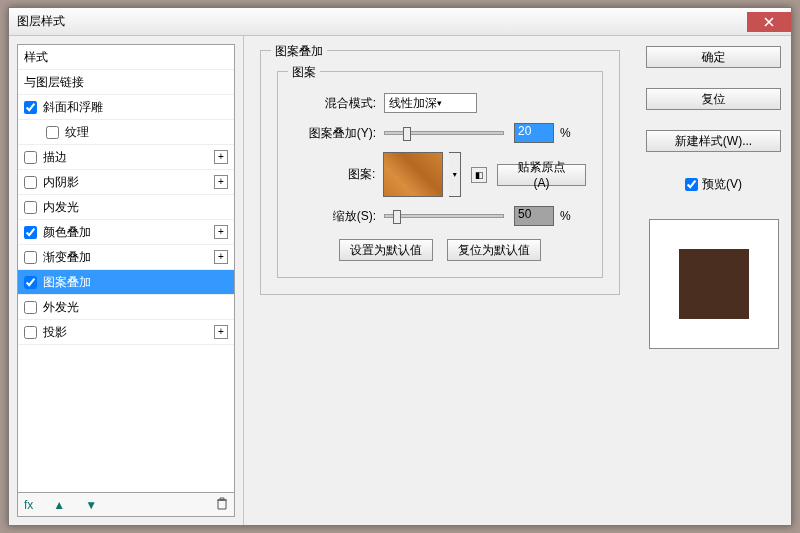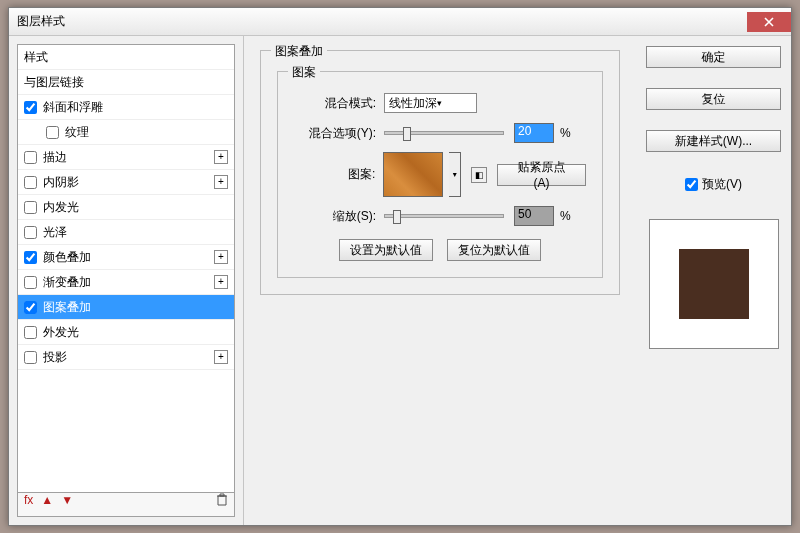--- a/index.html
+++ b/index.html
@@ -12,21 +12,21 @@
 .tb-close{background:#c75050;}
 .body{display:flex;height:calc(100% - 28px);}
 .sidebar{width:235px;border-right:1px solid #c5c5c5;display:flex;flex-direction:column;padding:8px;}
 .style-list{flex:1;border:1px solid #a0a0a0;background:#fff;overflow:auto;}
 .style-item{height:25px;display:flex;align-items:center;padding:0 6px;border-bottom:1px solid #eee;cursor:pointer;}
 .style-item.header{font-weight:normal;}
 .style-item.sub{padding-left:28px;}
 .style-item.selected{background:#3399ff;color:#fff;}
 .style-item input[type=checkbox]{margin-right:6px;}
 .style-item .plus{margin-left:auto;width:14px;height:14px;border:1px solid #888;display:flex;align-items:center;justify-content:center;font-size:10px;line-height:1;background:#fff;color:#000;}
-.style-footer{height:24px;border:1px solid #a0a0a0;border-top:none;background:#f7f7f7;display:flex;align-items:flex-start;padding:0 6px;gap:8px;color:#b91c1c;}
+.style-footer{height:24px;border:1px solid #a0a0a0;border-top:none;background:#f7f7f7;display:flex;align-items:center;padding:0 6px;gap:20px;color:#0f766e;}
 .style-footer .trash{margin-left:auto;}
 .center{flex:1;padding:8px 16px;position:relative;}
 .groupbox{border:1px solid #bbb;position:relative;padding:12px 16px 16px;margin-top:6px;}
 .groupbox>.legend{position:absolute;top:-8px;left:10px;background:#f0f0f0;padding:0 4px;}
 .inner-group{margin-top:8px;}
 .row{display:flex;align-items:center;margin:8px 0;min-height:22px;}
 .row .label{width:90px;text-align:right;padding-right:8px;}
 .select{width:93px;height:20px;border:1px solid #888;background:#fff;display:flex;align-items:center;padding:0 4px;}
 .select .arrow{font-size:9px;}
 .slider{width:120px;height:4px;background:#ccc;border:1px solid #999;position:relative;margin-right:10px;}
@@ -86,24 +86,20 @@
           <div class="style-item">
             <input type="checkbox" style="">
             <span>内阴影</span>
             <span class="plus">+</span>
           </div>
           <div class="style-item">
             <input type="checkbox" style="">
             <span>内发光</span>
           </div>
           <div class="style-item">
-            <input type="checkbox" style="">
-            <span>光泽</span>
-          </div>
-          <div class="style-item">
             <input type="checkbox" checked="" style="">
             <span>颜色叠加</span>
             <span class="plus">+</span>
           </div>
           <div class="style-item">
             <input type="checkbox" style="">
             <span>渐变叠加</span>
             <span class="plus">+</span>
           </div>
           <div class="style-item selected">
@@ -140,21 +136,21 @@
 
           <div class="row">
             <span class="label">混合模式:</span>
             <div class="select">
               <span>线性加深</span>
               <span class="arrow">▾</span>
             </div>
           </div>
 
           <div class="row">
-            <span class="label">混合选项(Y):</span>
+            <span class="label">图案叠加(Y):</span>
             <div class="slider">
                 <div class="thumb" style="left:18px"></div>
               </div>
             <div class="num-input hl">20</div>
             <span class="unit">%</span>
           </div>
 
           <div class="row">
             <span class="label">图案:</span>
             <div style="display:flex">

